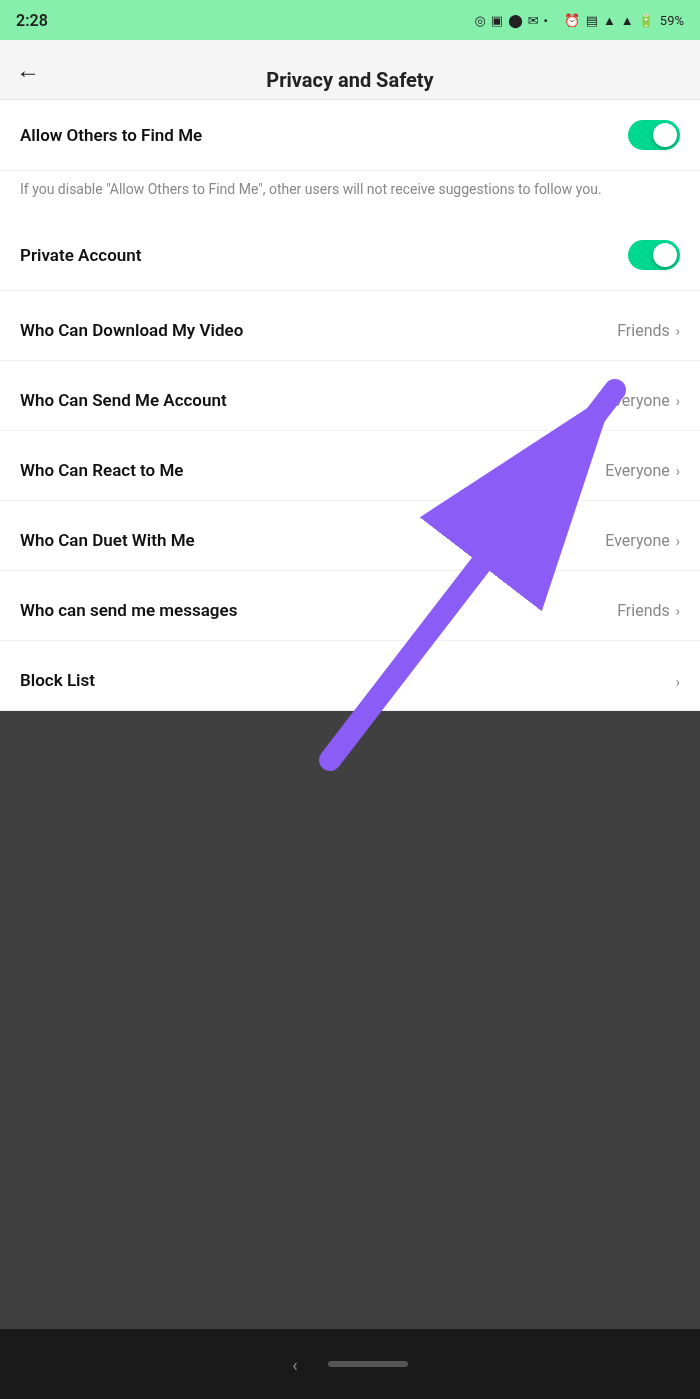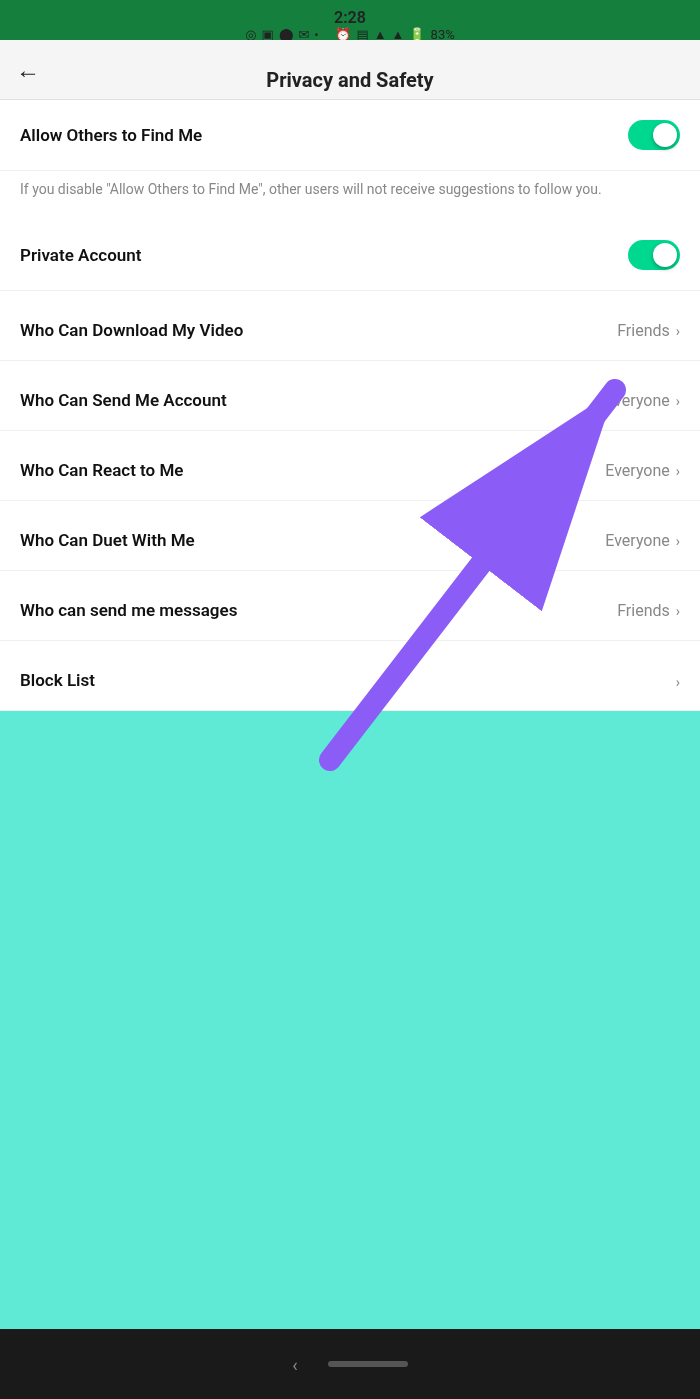--- a/index.html
+++ b/index.html
@@ -13,27 +13,26 @@
       height: 1399px;
       background: #f5f5f5;
       font-family: -apple-system, BlinkMacSystemFont, 'Segoe UI', Roboto, sans-serif;
       display: flex;
       flex-direction: column;
       overflow: hidden;
     }
 
     
     .status-bar {
-      background: #15803d;
+      background: #86efac;
       display: flex;
       justify-content: space-between;
       align-items: center;
       padding: 8px 16px;
       height: 40px;
-      flex-direction: column;
     }
 
     .status-left {
       font-size: 16px;
       font-weight: 600;
       color: #222;
     }
 
     .status-right {
       display: flex;
@@ -67,21 +66,21 @@
       font-size: 20px;
       font-weight: 700;
       color: #222;
       margin-right: 40px;
       margin-top: 20px;
     }
 
     
     .content {
       flex: 1;
-      background: #5eead4;
+      background: #404040;
       overflow-y: auto;
     }
 
     
     .setting-row {
       display: flex;
       align-items: flex-end;
       justify-content: space-between;
       padding: 20px 20px;
       border-bottom: 1px solid #f0f0f0;
@@ -202,21 +201,21 @@
       <span>▣</span>
       <span>⬤</span>
       <span>✉</span>
       <span>•</span>
       &nbsp;&nbsp;
       <span>⏰</span>
       <span>▤</span>
       <span>▲</span>
       <span>▲</span>
       <span>🔋</span>
-      <span>83%</span>
+      <span>59%</span>
     </div>
   </div>
 
   <div class="header">
     <div class="back-btn">←</div>
     <div class="header-title">Privacy and Safety</div>
   </div>
 
   <div class="content">
 

